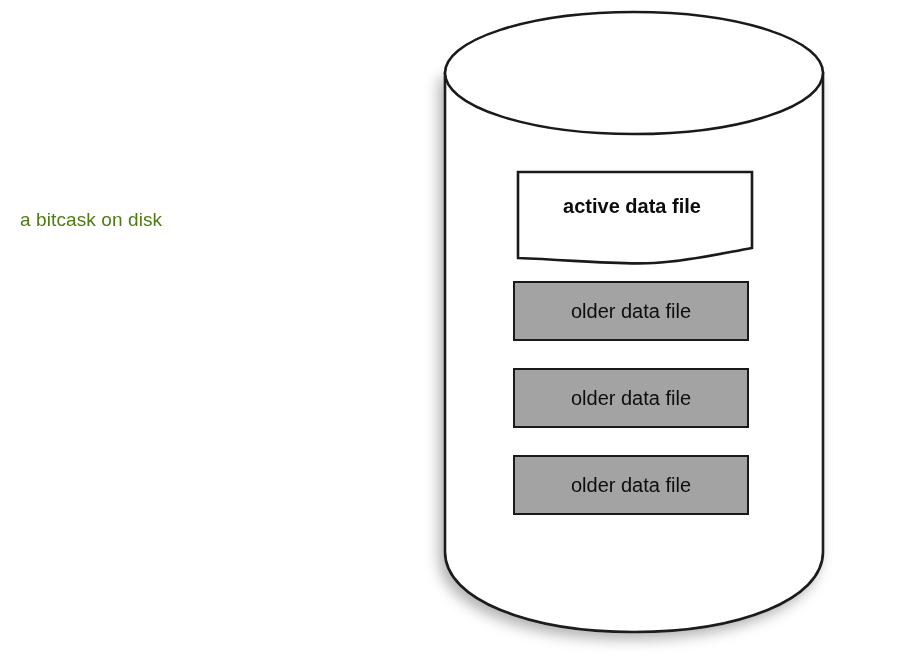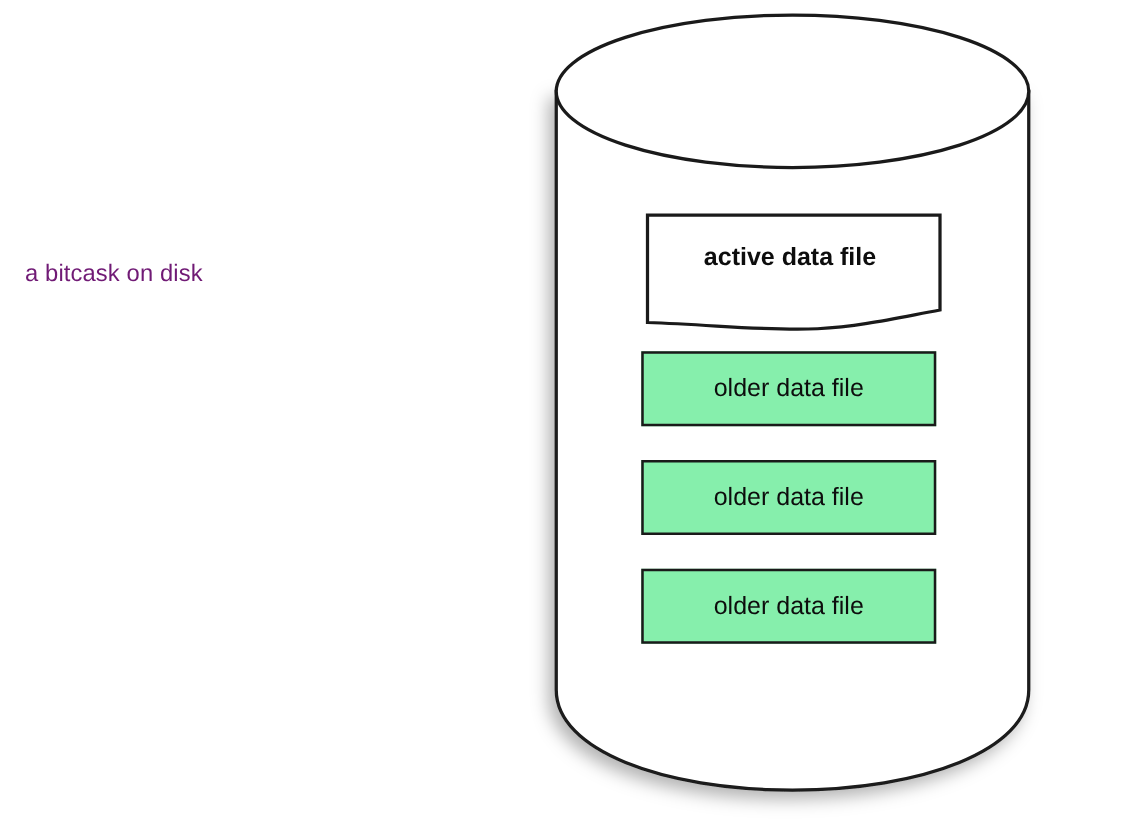--- a/index.html
+++ b/index.html
@@ -25,38 +25,38 @@
   }
 
   
   .caption {
     position: absolute;
     left: 20px;
     top: 209px;
     font-size: 19px;
     line-height: 22px;
     letter-spacing: 0.1px;
-    color: #701a75;
+    color: #4d7c0f;
     white-space: nowrap;
   }
 
   
   .cyl-svg {
     position: absolute;
     left: 420px;
     top: 0px;
     width: 440px;
     height: 664px;
   }
 
   
   .file-box {
     position: absolute;
     box-sizing: border-box;
-    background: #86efac;
+    background: #a3a3a3;
     border: 2px solid #1a1a1a;
     display: flex;
     align-items: center;
     justify-content: center;
   }
   .file-label {
     font-size: 20px;
     line-height: 22px;
     color: #0d0d0d;
     white-space: nowrap;

